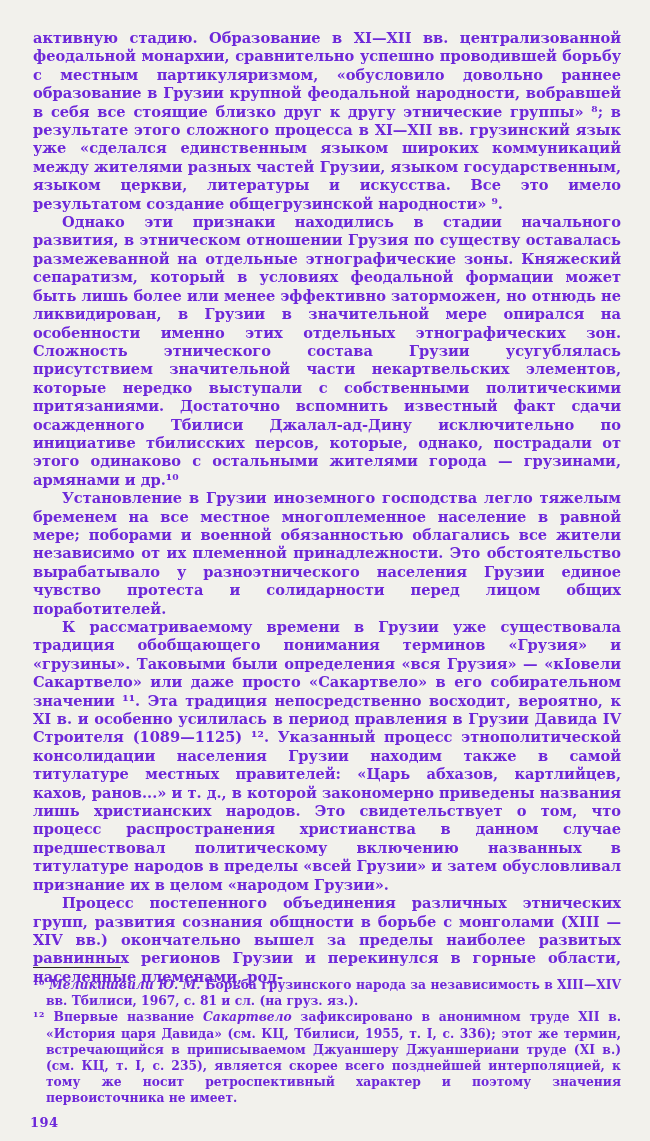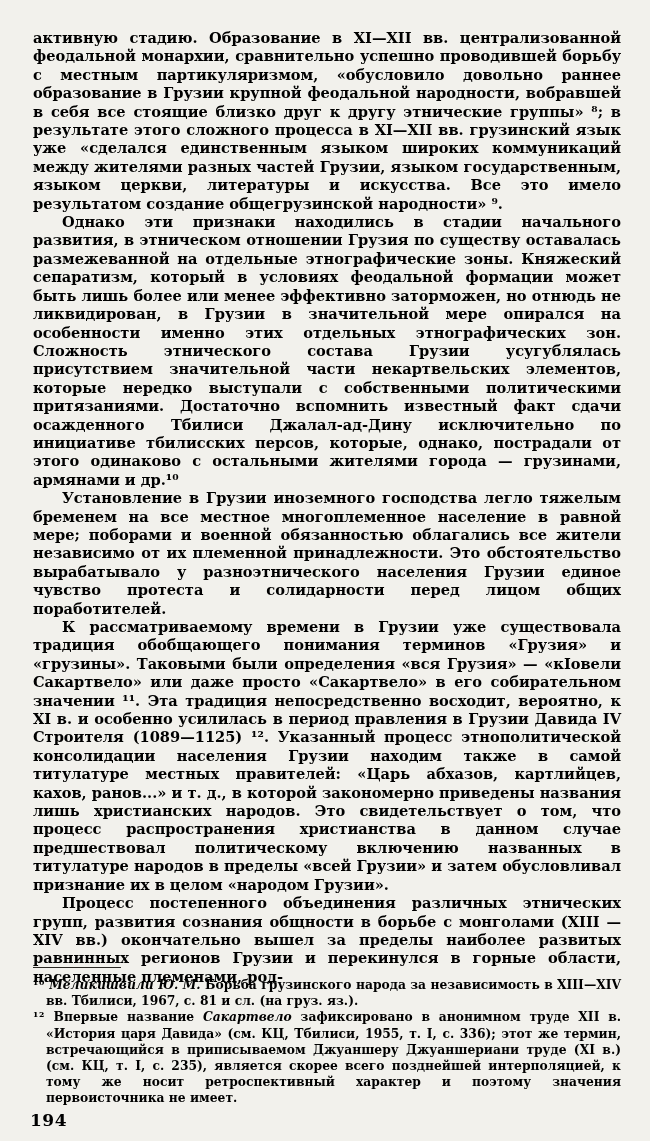--- a/index.html
+++ b/index.html
@@ -6,21 +6,21 @@
   html, body { width: 650px; }
   body {
     background: #dcdad5;
     font-family: "DejaVu Serif", "Liberation Serif", serif;
   }
   .page {
     position: relative;
     width: 650px;
     height: 1141px;
     background: #f2f1ec;
-    color: #000000;
+    color: #6d28d9;
     overflow: hidden;
   }
   .text-block {
     position: absolute;
     top: 29px;
     left: 33px;
     width: 588px;
     font-size: 14.6px;
     line-height: 18.4px;
     font-weight: bold;
@@ -48,21 +48,21 @@
     text-align: justify;
     hyphens: auto;
   }
   .footnote { padding-left: 13px; text-indent: -13px; }
   .fn-marker { letter-spacing: 0.5px; }
   .fn-author, .fn-italic { font-style: italic; }
   .page-number {
     position: absolute;
     left: 30px;
     bottom: 11px;
-    font-size: 17px;
+    font-size: 13px;
     font-weight: bold;
     letter-spacing: 0.5px;
   }
 </style>
 </head>
 <body>
 
 <div class="page">
 
   <div class="text-block">

